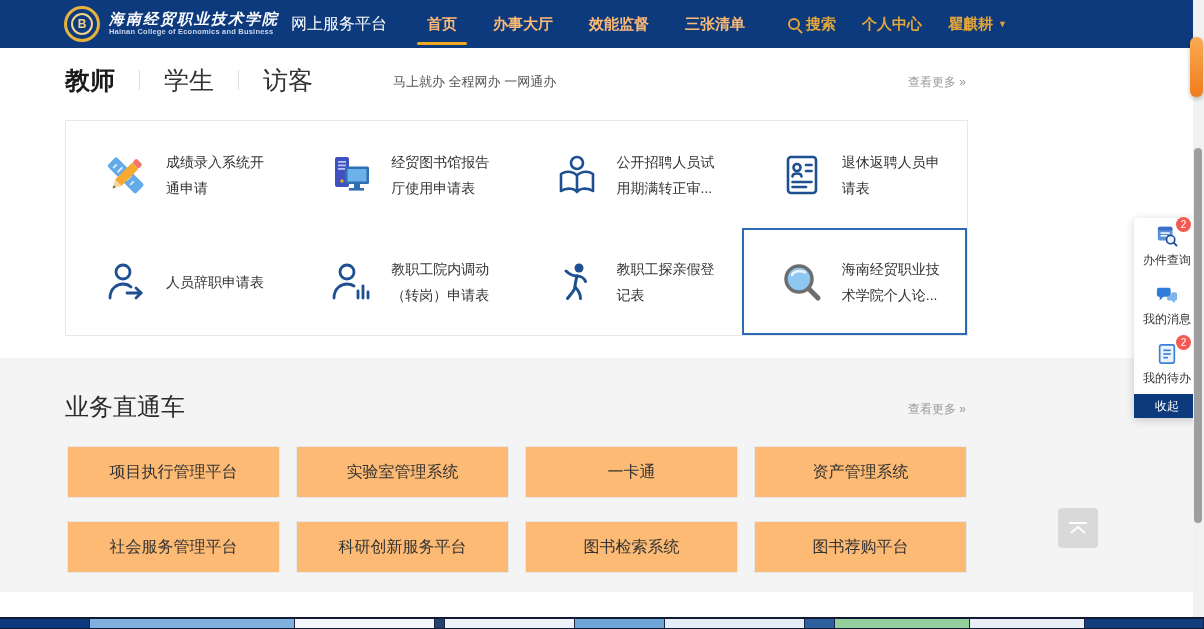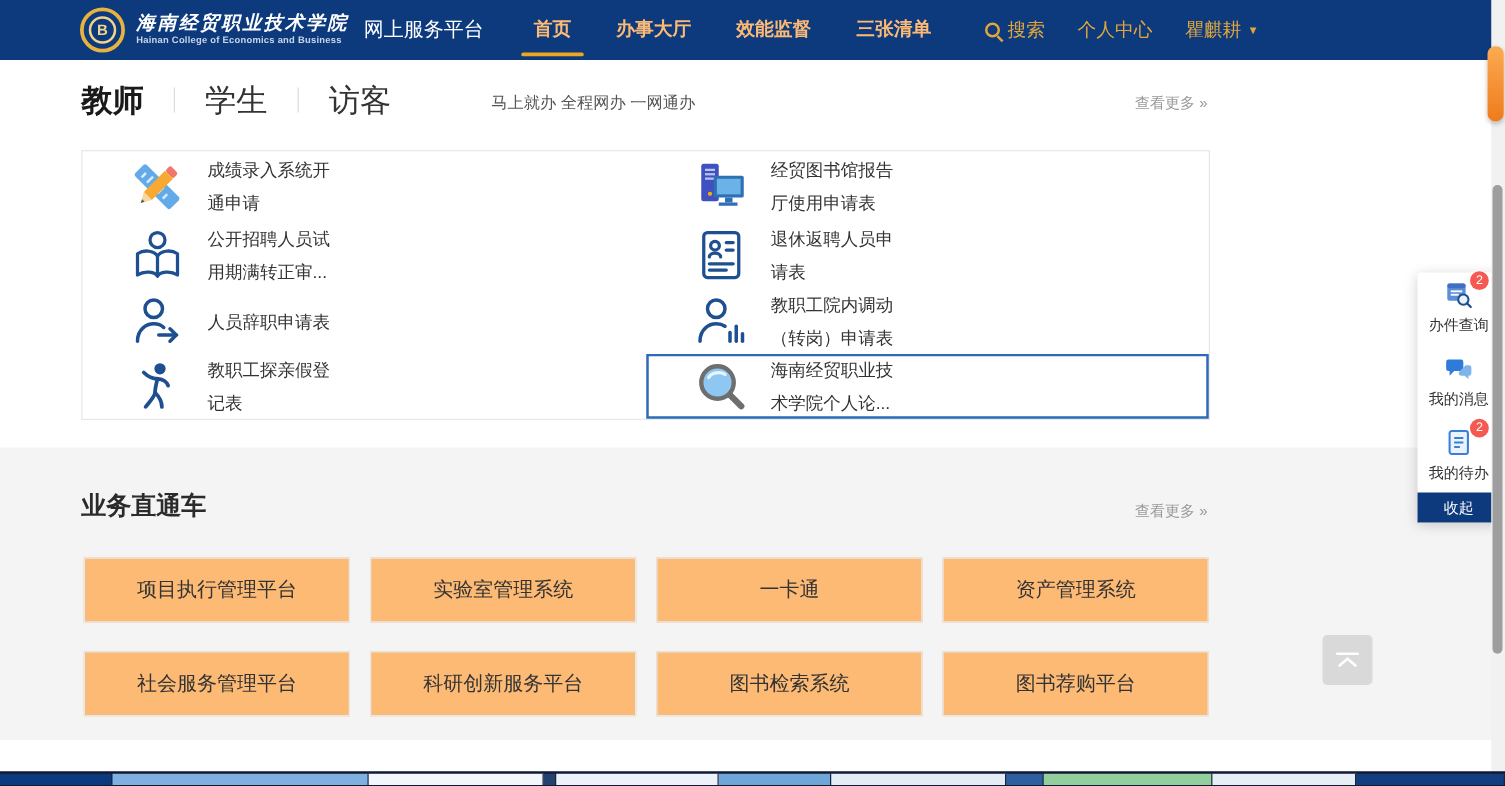--- a/index.html
+++ b/index.html
@@ -12,45 +12,45 @@
   .logo-emblem { width:36px; height:36px; border-radius:50%; border:3px solid #e8b33c; background:#0d3a7d; display:flex; align-items:center; justify-content:center; flex:0 0 auto; }
   .logo-emblem-inner { width:22px; height:22px; border-radius:50%; border:2px solid #f2d38a; color:#f2d38a; font-size:12px; font-weight:bold; display:flex; align-items:center; justify-content:center; }
   .logo-text { display:flex; flex-direction:column; line-height:1.15; }
   .logo-zh { color:#fff; font-size:15px; font-weight:bold; letter-spacing:2px; font-family:"Liberation Serif","DejaVu Serif",serif; font-style:italic; }
   .logo-en { color:#c9d6ea; font-size:7.5px; font-weight:bold; letter-spacing:0.2px; }
   .platform-name { color:#fff; font-size:16px; margin-left:12px; white-space:nowrap; }
   .nav { display:flex; gap:36px; margin-left:40px; }
   .nav-item { color:#fdba74; font-size:15px; font-weight:bold; line-height:48px; position:relative; cursor:pointer; white-space:nowrap; }
   .nav-item.active::after { content:""; position:absolute; left:-10px; right:-10px; bottom:3px; height:3px; background:#efa71f; border-radius:2px; }
   .header-right { position:absolute; left:788px; top:0; height:48px; display:flex; align-items:center; gap:26px; color:#e3a63b; font-size:15px; }
-  .hr-group { display:flex; align-items:center; cursor:pointer; white-space:nowrap; }
+  .hr-group { display:flex; align-items:center; cursor:pointer; white-space:nowrap;font-weight:bold; }
   .mag { width:12px; height:12px; border:2px solid #e3a63b; border-radius:50%; position:relative; display:inline-block; margin-right:6px; }
   .mag::after { content:""; position:absolute; width:2px; height:6px; background:#e3a63b; left:9px; top:8px; transform:rotate(-45deg); }
   .caret { font-size:9px; margin-left:5px; }
 
   
   .tabs-row { position:absolute; top:64px; left:65px; display:flex; align-items:center; height:32px; }
   .tab { font-size:25px; color:#333; padding:0 24px; cursor:pointer; white-space:nowrap; }
   .tab:first-child { padding-left:0; }
   .tab.active { font-weight:bold; color:#1a1a1a; }
   .tab-divider { width:1px; height:20px; background:#ddd; }
   .slogan { font-size:13px; color:#555; margin-left:56px; margin-top:4px; white-space:nowrap; }
   .view-more-top { position:absolute; top:74px; right:238px; font-size:12px; color:#999; cursor:pointer; }
 
   
-  .svc-grid { position:absolute; top:120px; left:65px; width:903px; height:216px; border:1px solid #e8e8e8; background:#fff; display:grid; grid-template-columns:repeat(2,1fr); grid-template-rows:1fr 1fr; }
+  .svc-grid { position:absolute; top:120px; left:65px; width:903px; height:216px; border:1px solid #e8e8e8; background:#fff; display:grid; grid-template-columns:repeat(4,1fr); grid-template-rows:1fr 1fr; }
   .svc-card { display:flex; align-items:center; padding-left:38px; cursor:pointer; }
   .svc-card.selected { box-shadow:inset 0 0 0 2px #2d6bb7; }
   .svc-icon { width:44px; height:44px; margin-right:18px; flex:0 0 auto; }
   .svc-icon svg { width:44px; height:44px; display:block; }
   .svc-title { width:106px; font-size:14px; line-height:26px; color:#333; }
 
   
   .biz-section { position:absolute; top:358px; left:0; width:1204px; height:234px; background:#f4f4f4; }
-  .biz-title { position:absolute; top:33px; left:65px; font-size:20px; font-weight:bold; color:#2b2b2b; }
+  .biz-title { position:absolute; top:33px; left:65px; font-size:24px; font-weight:normal; color:#2b2b2b; }
   .biz-more { position:absolute; top:43px; right:238px; font-size:12px; color:#999; cursor:pointer; }
   .biz-grid { position:absolute; top:88px; left:67px; display:grid; grid-template-columns:repeat(4,213px); grid-auto-rows:52px; gap:23px 16px; }
   .biz-btn { background:#fdba74; border:1px solid #e8e8e8; display:flex; align-items:center; justify-content:center; font-size:16px; color:#333; cursor:pointer; }
 
   
   .float-panel { position:absolute; top:218px; left:1134px; width:66px; height:200px; background:#fff; box-shadow:0 2px 10px rgba(0,0,0,0.18); border-radius:3px 0 0 3px; display:flex; flex-direction:column; }
   .fp-item { flex:1; display:flex; flex-direction:column; align-items:center; justify-content:center; gap:5px; cursor:pointer; }
   .fp-icon-wrap { position:relative; width:24px; height:22px; }
   .fp-icon-wrap svg { width:24px; height:22px; display:block; }
   .fp-badge { position:absolute; top:-8px; right:-12px; min-width:15px; height:15px; padding:0 3px; border-radius:8px; background:#f45a52; color:#fff; font-size:10px; line-height:15px; text-align:center; }

